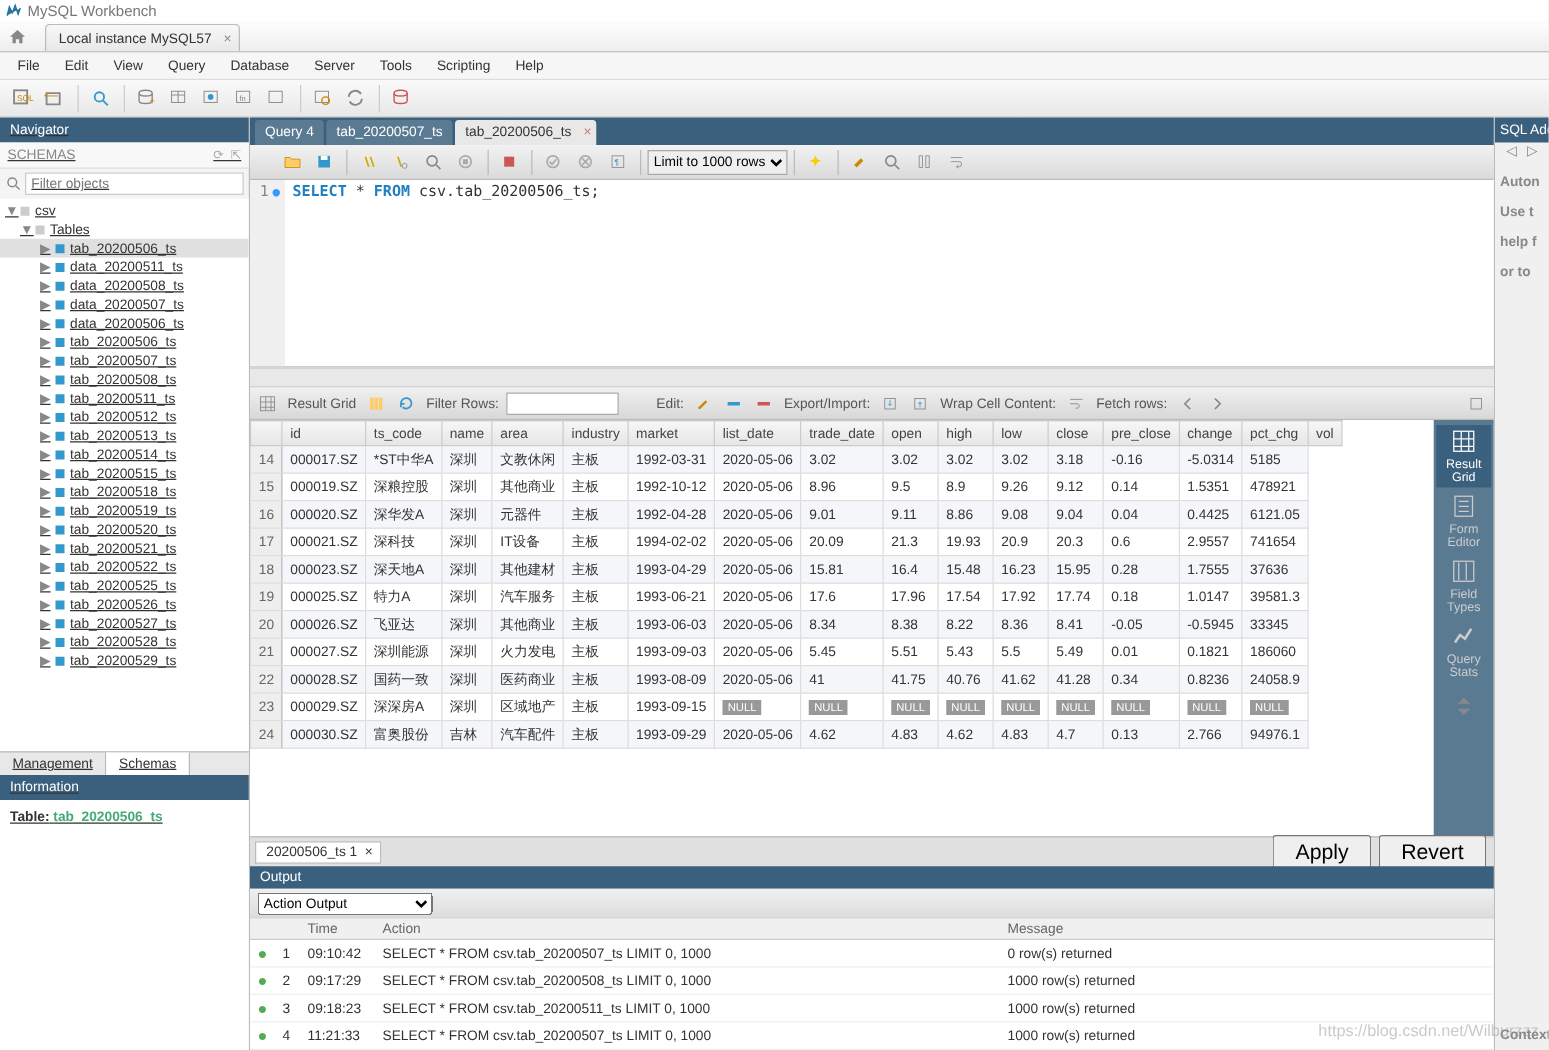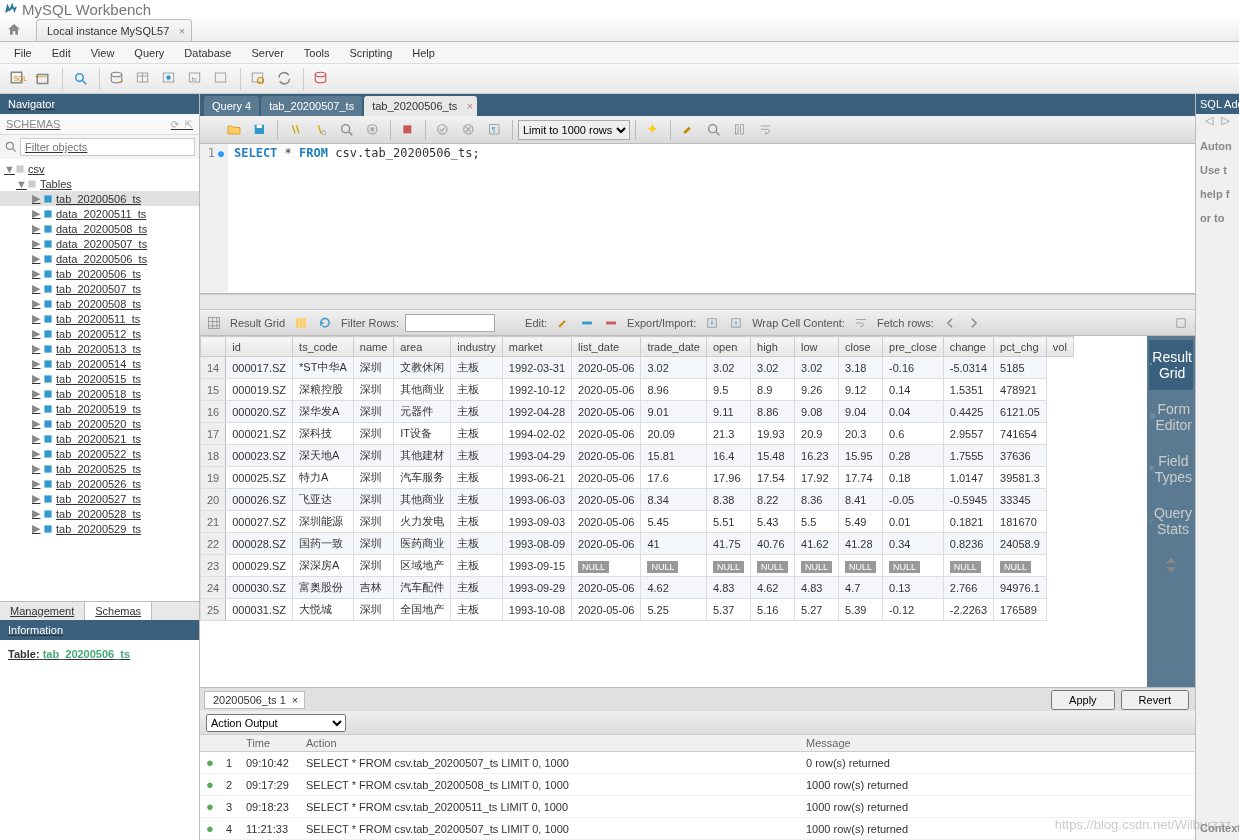--- a/index.html
+++ b/index.html
@@ -1,19 +1,19 @@
 <!DOCTYPE html>
 <html><head>
 <meta charset="utf-8">
 <style>
 * { box-sizing: border-box; margin: 0; padding: 0; }
 body { font-family: "Segoe UI", Tahoma, sans-serif; font-size: 11px; background: #e8e8e8; overflow: hidden; width: 1239px; height: 840px; position: relative; color: #333; }
 .titlebar { height: 18px; background: #fff; display: flex; align-items: center; padding-left: 4px; }
 .titlebar svg { width: 14px; height: 14px; margin-right: 4px; }
-.titlebar span { font-size: 15px; color: #777; }
+.titlebar span { font-size: 12px; color: #777; }
 .tabbar-main { height: 24px; background: linear-gradient(#fdfdfd,#eee); display: flex; align-items: flex-end; border-bottom: 1px solid #bbb; }
 .home-icon { width: 28px; height: 22px; display: flex; align-items: center; justify-content: center; }
 .home-icon svg { width: 16px; height: 16px; }
 .conn-tab { height: 22px; padding: 0 22px 0 10px; background: linear-gradient(#f8f8f8,#e8e8e8); border: 1px solid #bbb; border-bottom: none; border-radius: 4px 4px 0 0; display: flex; align-items: center; position: relative; margin-left: 8px; }
 .conn-tab .close-x { position: absolute; right: 6px; color: #888; }
 .menubar { height: 22px; background: #f6f6f6; display: flex; align-items: center; padding-left: 4px; border-bottom: 1px solid #ddd; }
 .menubar span { padding: 0 10px; cursor: default; }
 .toolbar-main { height: 30px; background: linear-gradient(#fafafa,#e8e8e8); display: flex; align-items: center; padding-left: 6px; border-bottom: 1px solid #ccc; gap: 2px; }
 .toolbar-main .tb { width: 24px; height: 24px; display: flex; align-items: center; justify-content: center; border: 1px solid transparent; }
 .toolbar-main .tb svg { width: 18px; height: 18px; }
@@ -66,29 +66,29 @@
 .grid-wrap { flex: 1; display: flex; overflow: hidden; }
 .grid { flex: 1; overflow: auto; background: #fff; font-size: 11px; }
 .grid table { border-collapse: collapse; }
 .grid th, .grid td { border: 1px solid #ddd; padding: 3px 6px; text-align: left; white-space: nowrap; height: 20px; }
 .grid th { background: linear-gradient(#f6f6f6,#e6e6e6); font-weight: normal; color: #444; border-color: #ccc; }
 .grid tr:nth-child(odd) td { background: #f4f6f9; }
 .grid tr:nth-child(even) td { background: #fff; }
 .grid td.rowhead { background: #eee !important; color: #666; text-align: right; border-right: 1px solid #bbb; }
 .nullcell { background: #999 !important; color: #fff; font-size: 9px; text-align: center; padding: 1px 4px; }
 .side-tabs { width: 48px; background: #5a7a92; display: flex; flex-direction: column; align-items: center; padding-top: 4px; color: #ccc; }
-.side-tab { width: 44px; height: 50px; display: flex; flex-direction: row; align-items: center; justify-content: center; font-size: 14px; text-align: center; border: 1px solid transparent; margin-bottom: 2px; }
+.side-tab { width: 44px; height: 50px; display: flex; flex-direction: column; align-items: center; justify-content: center; font-size: 10px; text-align: center; border: 1px solid transparent; margin-bottom: 2px; }
 .side-tab.active { background: #3b607e; color: #fff; }
 .side-tab svg { width: 22px; height: 22px; margin-bottom: 2px; fill: #ccc; }
 .side-tab.active svg { fill: #fff; }
 .side-tab.nav-arrows { height: 36px; color: #888; }
 .result-footer { height: 24px; background: #e0e0e0; display: flex; align-items: center; border-top: 1px solid #bbb; }
 .result-tab-label { background: #fff; border: 1px solid #bbb; padding: 2px 6px 2px 8px; font-size: 11px; display: flex; align-items: center; gap: 6px; margin-left: 4px; }
 .result-footer .btn { margin-left: auto; }
-.result-footer button { padding: 2px 16px; font-size: 11px; margin-right: 6px; }
+.result-footer button { padding: 2px 16px; font-size: 17px; margin-right: 6px; }
 .output-header { background: #3b607e; color: #fff; padding: 3px 8px; font-size: 11px; }
 .output-toolbar { height: 24px; background: linear-gradient(#f0f0f0,#dcdcdc); display: flex; align-items: center; padding: 0 6px; border-bottom: 1px solid #ccc; }
 .output-toolbar select { font-size: 11px; height: 18px; width: 140px; }
 .output-table { background: #fff; font-size: 11px; }
 .output-table table { width: 100%; border-collapse: collapse; }
 .output-table th { text-align: left; padding: 2px 6px; background: #f0f0f0; border-bottom: 1px solid #ccc; color: #666; font-weight: normal; }
 .output-table td { padding: 3px 6px; border-bottom: 1px solid #f0f0f0; }
 .status-ok { color: #5a5; font-size: 13px; }
 .right-pane { width: 44px; background: #f0f0f0; border-left: 1px solid #bbb; display: flex; flex-direction: column; }
 .right-header { background: #3b607e; color: #fff; padding: 4px 4px; font-size: 11px; white-space: nowrap; overflow: hidden; }
@@ -757,21 +757,21 @@
                 <td>主板</td>
                 <td>1993-09-03</td>
                 <td>2020-05-06</td>
                 <td>5.45</td>
                 <td>5.51</td>
                 <td>5.43</td>
                 <td>5.5</td>
                 <td>5.49</td>
                 <td>0.01</td>
                 <td>0.1821</td>
-                <td>181670</td>
+                <td>186060</td>
               </tr>
               <tr>
                 <td class="rowhead">22</td>
                 <td>000028.SZ</td>
                 <td>国药一致</td>
                 <td>深圳</td>
                 <td>医药商业</td>
                 <td>主板</td>
                 <td>1993-08-09</td>
                 <td>2020-05-06</td>
@@ -812,38 +812,20 @@
                 <td>1993-09-29</td>
                 <td>2020-05-06</td>
                 <td>4.62</td>
                 <td>4.83</td>
                 <td>4.62</td>
                 <td>4.83</td>
                 <td>4.7</td>
                 <td>0.13</td>
                 <td>2.766</td>
                 <td>94976.1</td>
-              </tr>
-              <tr>
-                <td class="rowhead">25</td>
-                <td>000031.SZ</td>
-                <td>大悦城</td>
-                <td>深圳</td>
-                <td>全国地产</td>
-                <td>主板</td>
-                <td>1993-10-08</td>
-                <td>2020-05-06</td>
-                <td>5.25</td>
-                <td>5.37</td>
-                <td>5.16</td>
-                <td>5.27</td>
-                <td>5.39</td>
-                <td>-0.12</td>
-                <td>-2.2263</td>
-                <td>176589</td>
               </tr>
             </tbody>
           </table>
         </div>
       <div class="side-tabs" id="side-tabs">
           <div class="side-tab active">
             <svg viewBox="0 0 22 22">
               <rect x="3" y="3" width="16" height="16" fill="none" stroke="currentColor"></rect>
               <path d="M3 9h16M3 15h16M9 3v16M15 3v16" stroke="currentColor"></path>
             </svg>
@@ -884,20 +866,21 @@
     <div class="result-footer">
       <div class="result-tab-label">
         <span>20200506_ts 1</span>
         <span>×</span>
       </div>
       <div class="btn"></div>
       <button>Apply</button>
       <button>Revert</button>
     </div>
 
+    <div class="output-header">Output</div>
     <div class="output-toolbar">
       <div class="rtb"><svg viewBox="0 0 20 20">
             <rect x="3" y="3" width="14" height="14" fill="none" stroke="#888"></rect>
           </svg></div>
       <select><option>Action Output</option></select>
     </div>
     <div class="output-table" id="output-table">
         <table>
           <thead>
             <tr>

